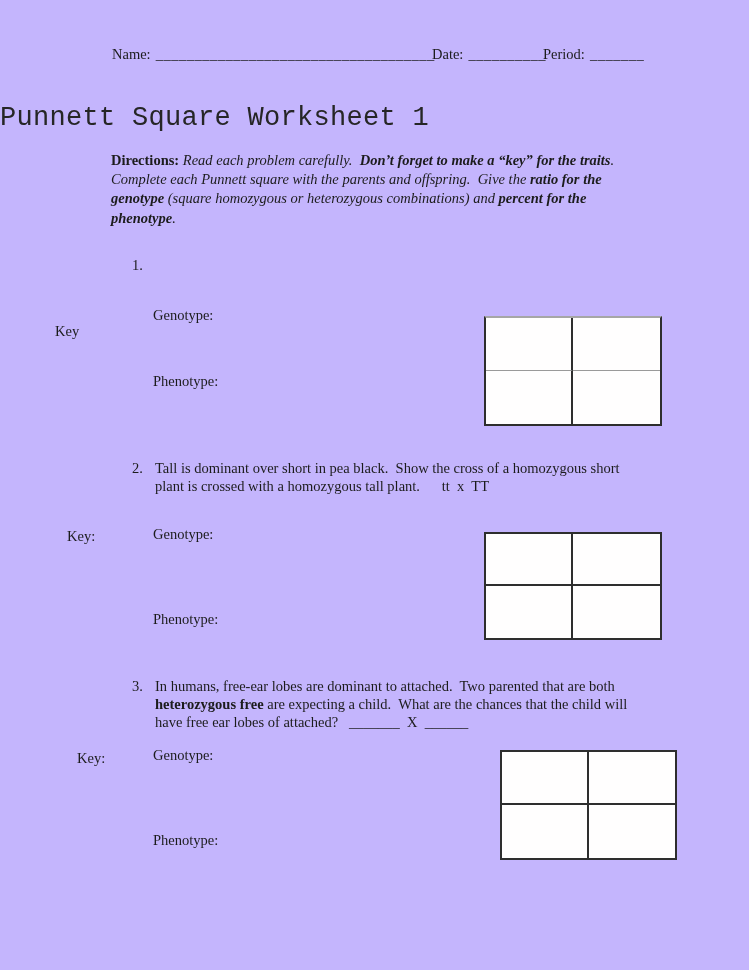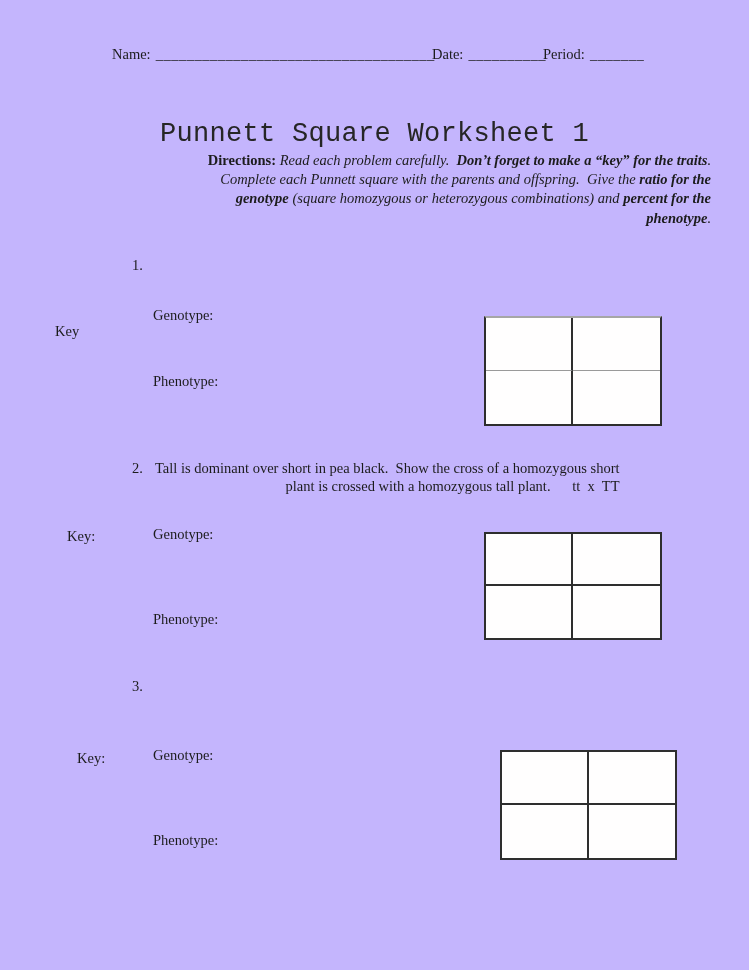--- a/index.html
+++ b/index.html
@@ -7,29 +7,29 @@
     position:relative;
     width:749px;height:970px;
     margin:0 auto;
     background:#c4b5fd;
     font-family:"Liberation Serif", serif;
     color:#1c1c1c;
     overflow:hidden;
   }
   .abs{position:absolute;}
   .serif{font-size:14.5px;line-height:18px;}
-  .pre{white-space:pre;text-align:right;}
+  .pre{white-space:pre;}
   .seg-normal{font-weight:400;font-style:normal;}
   .seg-bold{font-weight:700;font-style:normal;}
   .seg-italic{font-weight:400;font-style:italic;}
   .seg-bold-italic{font-weight:700;font-style:italic;}
 
   .doc-title{
-    left:0;right:0;top:119px;
-    text-align:center;
+    left:0;right:0;top:103px;
+    text-align:left;
     font-family:"Liberation Mono", monospace;
     font-size:27px;line-height:30px;
     letter-spacing:0.3px;
     color:#262626;
   }
   .directions{left:111px;top:151px;width:600px;font-size:14.5px;line-height:19.2px;}
 
   .blank-line{margin-left:5px;letter-spacing:0.5px;}
 
   
@@ -94,20 +94,23 @@
   <div class="abs serif" style="left:153px;top:525px;">Genotype:</div>
   <div class="abs serif" style="left:153px;top:610px;">Phenotype:</div>
   <div class="abs punnett sq2">
     <div class="pq-cell tl"></div>
     <div class="pq-cell tr"></div>
     <div class="pq-cell bl"></div>
     <div class="pq-cell br"></div>
   </div>
 
   <div class="abs serif" style="left:132px;top:677px;">3.</div>
+  <div class="abs serif pre" style="left:155px;top:677px;"><span class="seg-normal">In humans, free-ear lobes are dominant to attached.  Two parented that are both
+</span><span class="seg-bold">heterozygous free</span><span class="seg-normal"> are expecting a child.  What are the chances that the child will
+have free ear lobes of attached?   _______  X  ______</span></div>
   <div class="abs serif" style="left:77px;top:749px;">Key:</div>
   <div class="abs serif" style="left:153px;top:746px;">Genotype:</div>
   <div class="abs serif" style="left:153px;top:831px;">Phenotype:</div>
   <div class="abs punnett sq3">
     <div class="pq-cell tl"></div>
     <div class="pq-cell tr"></div>
     <div class="pq-cell bl"></div>
     <div class="pq-cell br"></div>
   </div>
 

